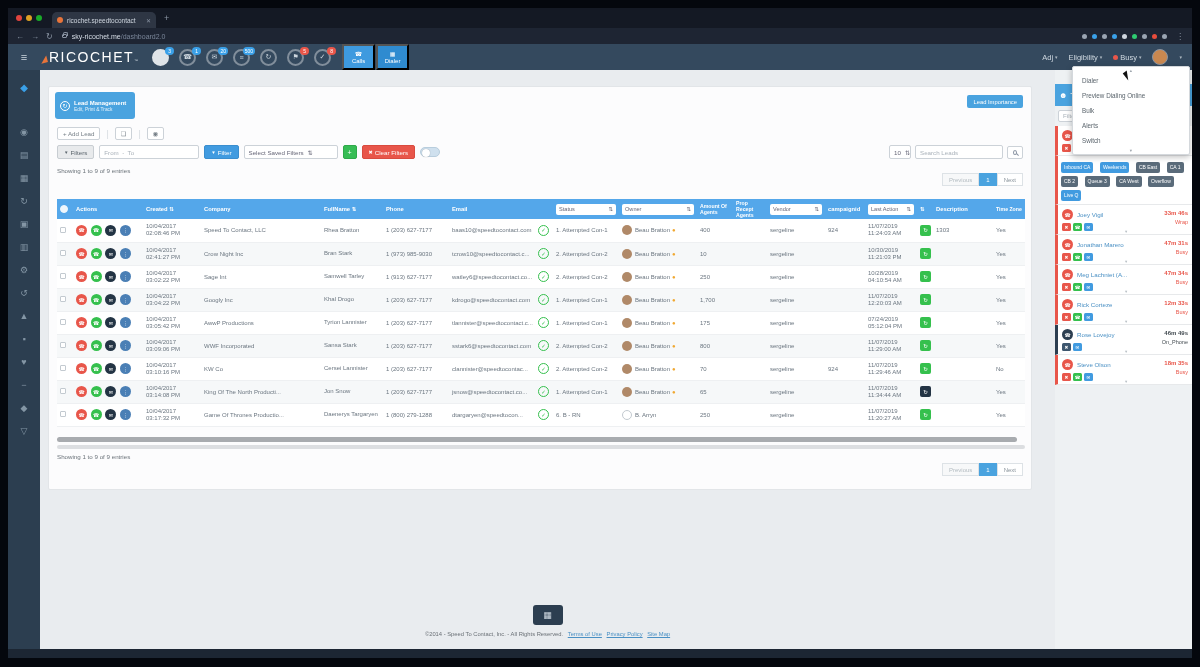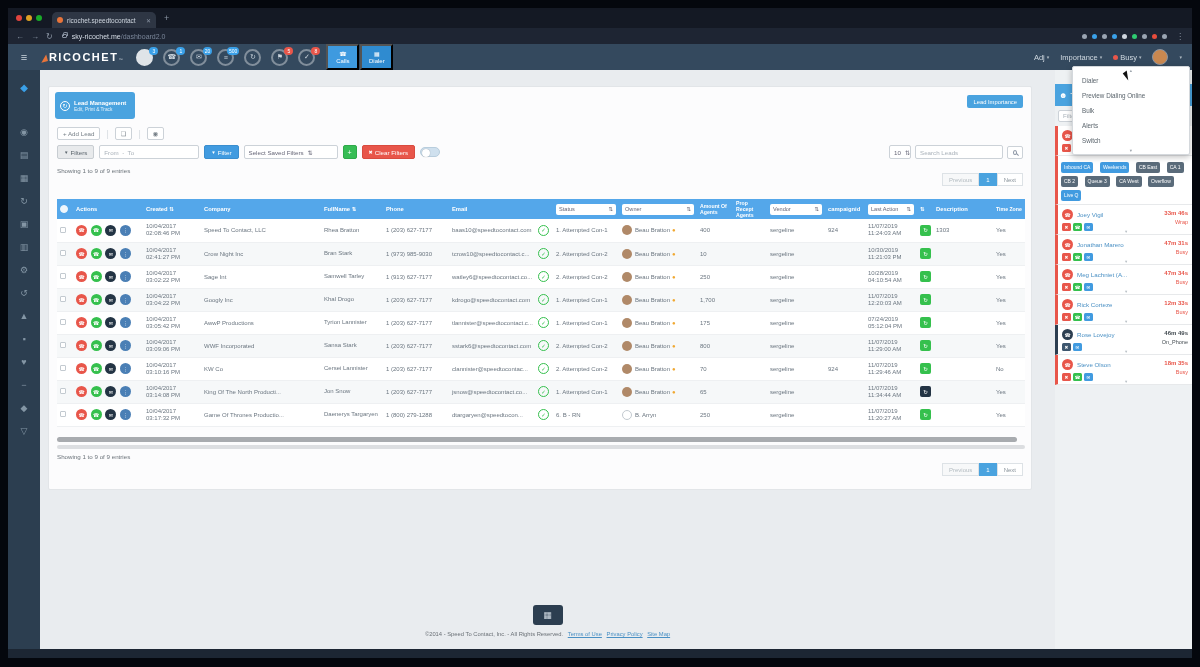--- a/index.html
+++ b/index.html
@@ -25,21 +25,21 @@
   .url .path { color:#7a8699; }
   .ext-icons { margin-left:auto; display:flex; align-items:center; gap:5px; }
   .ext { width:5px; height:5px; border-radius:50%; }
   .kebab { font-size:8px; color:#8a94a3; margin-left:4px; }
 
   
   .navbar { position:absolute; left:0; top:36px; right:0; height:26px; background:#34495e; display:flex; align-items:center; z-index:5; }
   .hamburger { font-size:11px; color:#cfd8e0; width:32px; text-align:center; }
   .brand { display:flex; align-items:baseline; margin-right:14px; }
   .brand-comet { color:#e8743a; font-size:9px; margin-right:2px; transform:rotate(-15deg); display:inline-block; }
-  .brand-name { color:#fff; font-size:11px; font-weight:bold; letter-spacing:1.5px; }
+  .brand-name { color:#fff; font-size:14px; font-weight:normal; letter-spacing:1.5px; }
   .brand-tm { color:#cfd8e0; font-size:4px; vertical-align:super; }
   .nav-icons { display:flex; align-items:center; }
   .nav-circle { width:17px; height:17px; border:2px solid rgba(255,255,255,.38); border-radius:50%; color:#cdd6de; font-size:7px; display:flex; align-items:center; justify-content:center; position:relative; margin-right:10px; }
   .nav-circle.light { background:#dfe4e8; border-color:#dfe4e8; color:#34495e; }
   .badge { position:absolute; top:-4px; right:-7px; min-width:9px; height:8px; border-radius:4px; font-size:5px; color:#fff; display:flex; align-items:center; justify-content:center; padding:0 2px; }
   .badge.blue{background:#3aa0e8}.badge.red{background:#e8564a}
   .nav-btn { width:33px; height:26px; background:#3e9adf; color:#fff; font-size:6px; display:flex; flex-direction:column; align-items:center; justify-content:center; gap:1px; margin-left:1px; }
   .nav-btn.active { background:#2f8bd0; }
   .nav-btn .ic { font-size:6px; }
   .nav-right { margin-left:auto; display:flex; align-items:center; gap:11px; padding-right:10px; }
@@ -237,21 +237,21 @@
     <button class="nav-btn active">
       <span class="ic">▦</span>
       <span>Dialer</span>
     </button>
     <div class="nav-right">
       <span class="nav-menu">
           <span>Adj</span>
           <span class="caret">▾</span>
         </span>
       <span class="nav-menu">
-          <span>Importance</span>
+          <span>Eligibility</span>
           <span class="caret">▾</span>
         </span>
       <span class="nav-menu">
           <span class="dot-red"></span>
           <span>Busy</span>
           <span class="caret">▾</span>
         </span>
       <span class="avatar"></span>
       <span class="caret">▾</span>
     </div>

